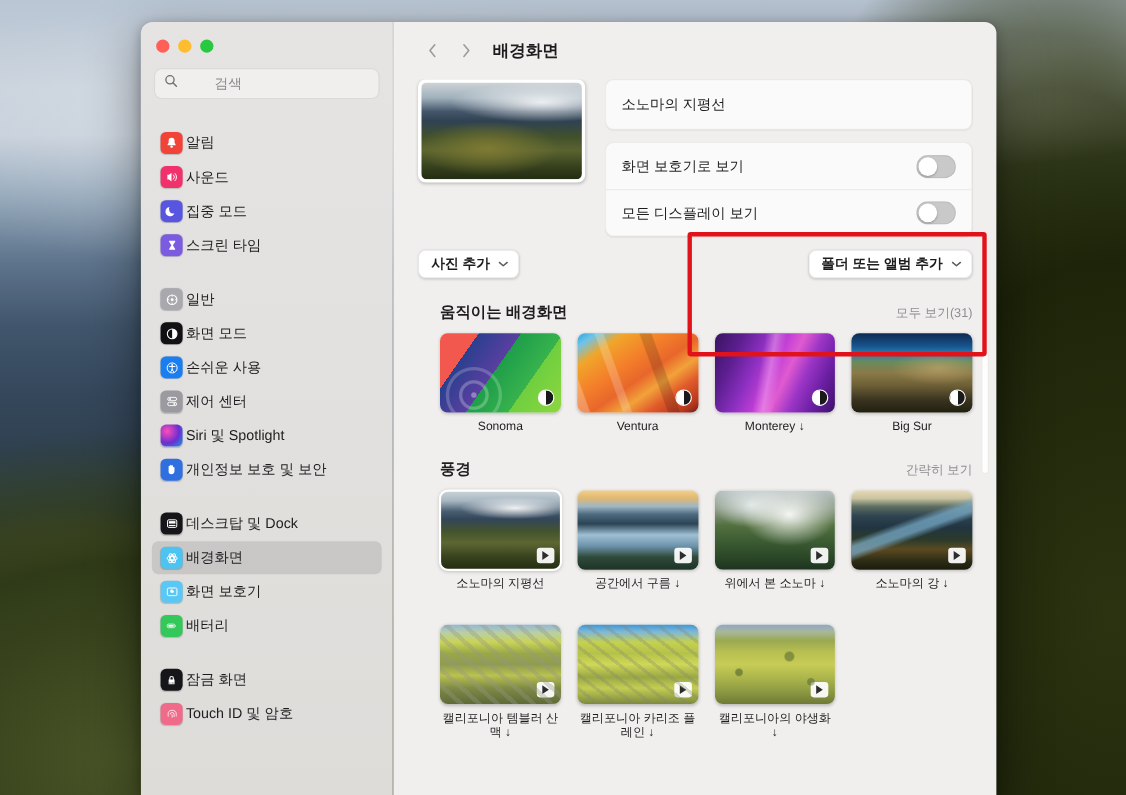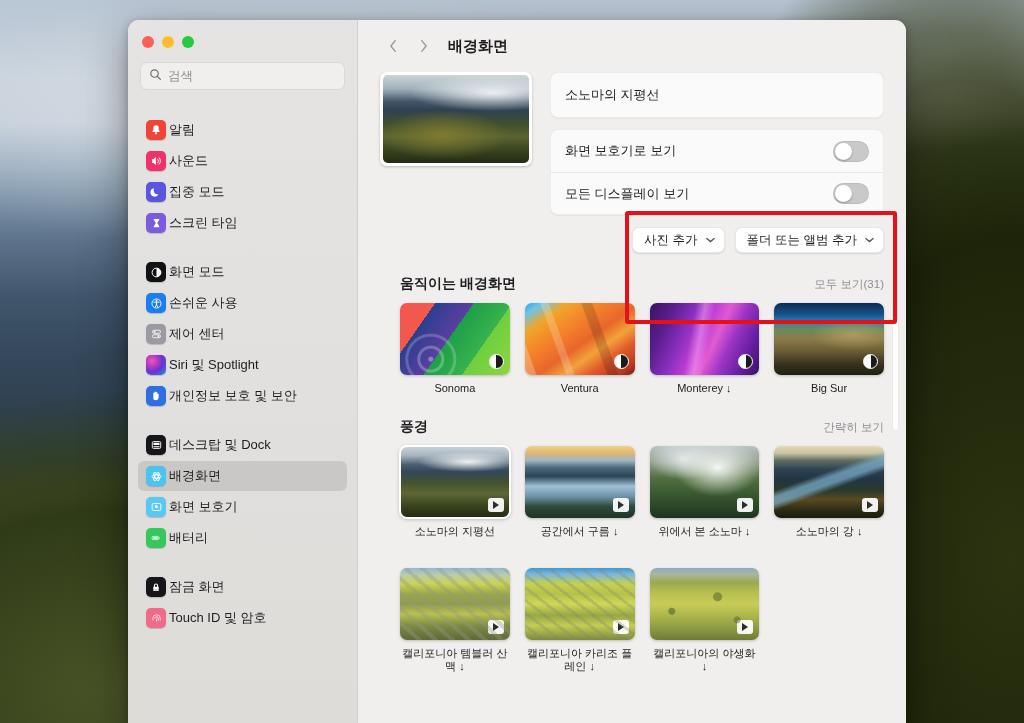--- a/index.html
+++ b/index.html
@@ -75,21 +75,21 @@
 
   .search-wrap { padding: 14px 12px 8px 12px; }
   .search-box {
     display: flex; align-items: center; gap: 6px;
     height: 28px; border-radius: 7px;
     background: rgba(255,255,255,.42);
     border: 1px solid rgba(0,0,0,.09);
     padding: 0 8px;
   }
   .search-box svg { flex: 0 0 13px; }
-  .search-ph { font-size: 12.5px; color: #8a8a8e; }
+  .search-ph { font-size: 12.5px; color: #8a8a8e; margin-left: 27px; }
 
   .sb-scroll { position: absolute; top: 92px; left: 0; right: 0; bottom: 0; overflow: hidden; }
   .sb-group { padding: 2px 0; }
   .sb-gap { height: 13px; }
   .sb-item {
     display: flex; align-items: center; gap: 3px;
     height: 30px; margin: 1px 10px; padding: 0 8px;
     border-radius: 6px;
     cursor: default;
   }
@@ -155,22 +155,22 @@
     background: #c9c9c9; position: relative;
     border: 1px solid rgba(0,0,0,.06);
   }
   .toggle i {
     position: absolute; top: 1px; left: 1px;
     width: 17px; height: 17px; border-radius: 50%;
     background: #fff; box-shadow: 0 1px 2px rgba(0,0,0,.28);
   }
 
   .addrow {
-    display: flex; justify-content: flex-end; gap: 10px;
-    padding: 12px 22px 0 22px; position: relative;
+    display: flex; justify-content: space-between; gap: 10px;
+    padding: 12px 22px 0 22px; position: relative; font-weight: bold;
   }
   .popbtn {
     height: 26px; border-radius: 7px; background: #fff;
     border: 1px solid rgba(0,0,0,.09);
     box-shadow: 0 1px 2px rgba(0,0,0,.12);
     display: flex; align-items: center; gap: 8px;
     padding: 0 9px 0 11px;
     font-size: 12.5px; color: #1d1d1f; white-space: nowrap;
   }
   .chev { color: #5a5a5e; font-size: 9px; }
@@ -326,20 +326,30 @@
               </svg>
           </span>
           <span class="sb-label">스크린 타임</span>
         </div>
       </div>
 
       <div class="sb-gap"></div>
 
       <div class="sb-group">
         <div class="sb-item">
+          <span class="sb-ic" style="background:#a8a8ae">
+            <svg width="13" height="13" viewBox="0 0 16 16">
+                <circle cx="8" cy="8" r="5.4" fill="none" stroke="#fff" stroke-width="1.2"></circle>
+                <circle cx="8" cy="8" r="1.6" fill="#fff"></circle>
+                <path d="M8 2.6v2M8 11.4v2M2.6 8h2M11.4 8h2" stroke="#fff" stroke-width="1.1"></path>
+              </svg>
+          </span>
+          <span class="sb-label">일반</span>
+        </div>
+        <div class="sb-item">
           <span class="sb-ic" style="background:#111114">
             <svg width="13" height="13" viewBox="0 0 16 16">
                 <circle cx="8" cy="8" r="5.4" fill="none" stroke="#fff" stroke-width="1.2"></circle>
                 <path d="M8 2.6a5.4 5.4 0 0 1 0 10.8z" fill="#fff"></path>
               </svg>
           </span>
           <span class="sb-label">화면 모드</span>
         </div>
         <div class="sb-item">
           <span class="sb-ic" style="background:#1a7ef0">

